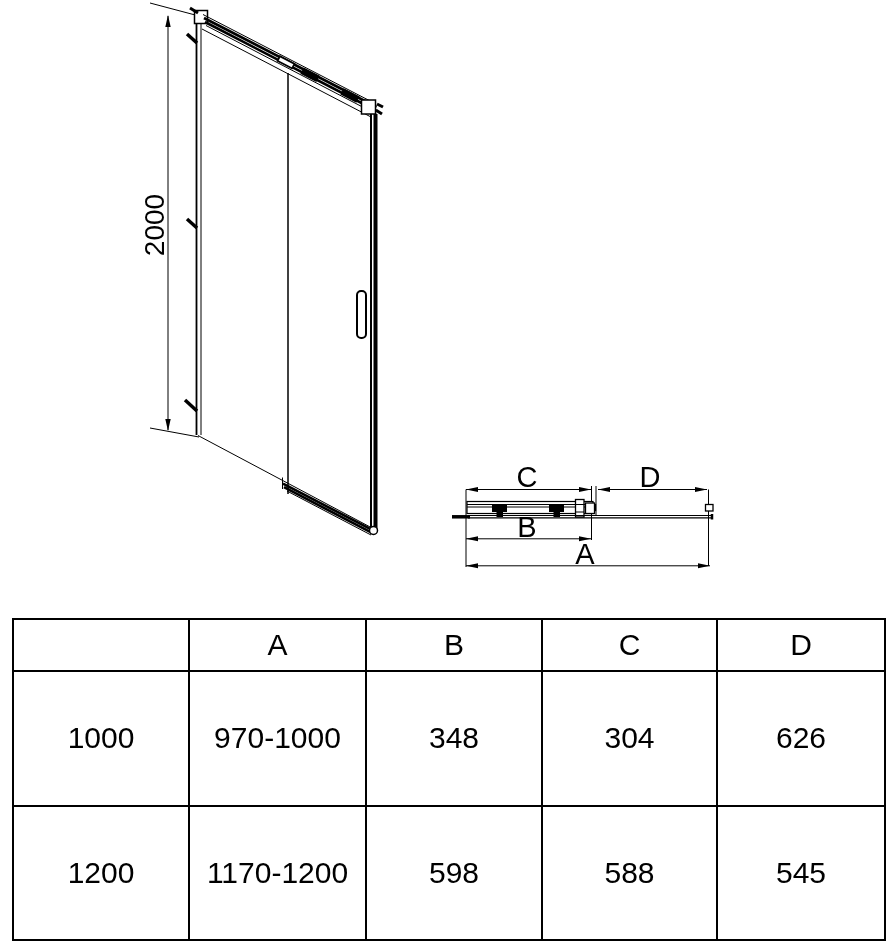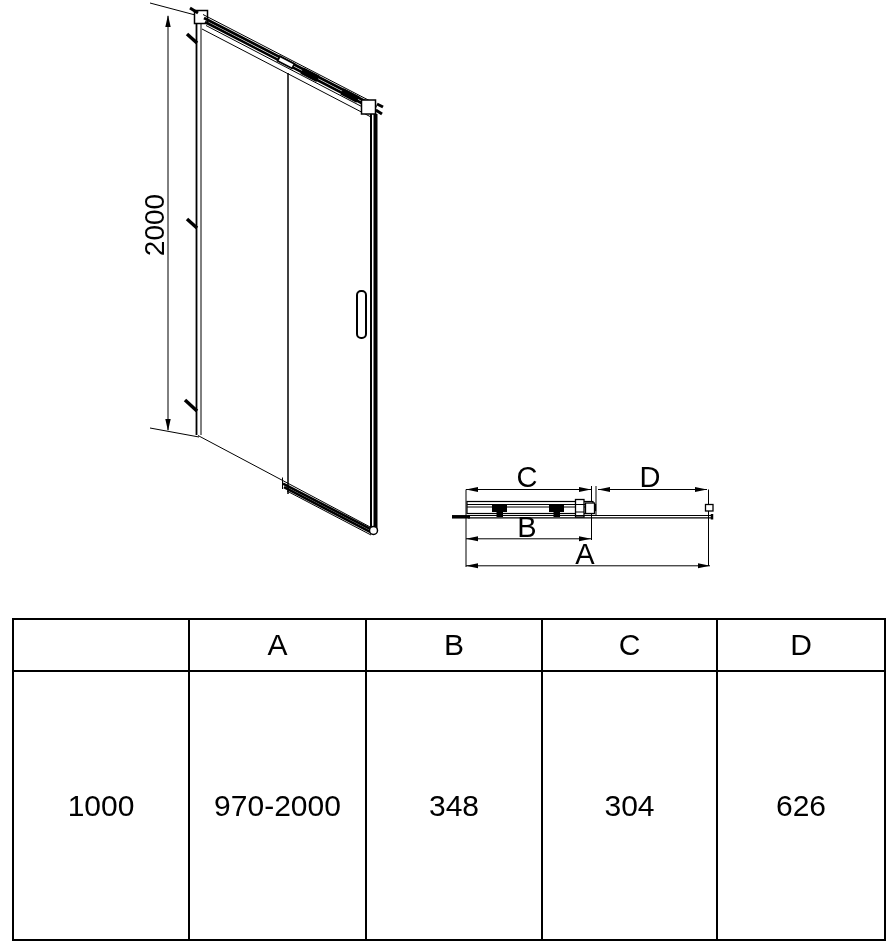--- a/index.html
+++ b/index.html
@@ -166,20 +166,27 @@
         <th></th>
         <th>A</th>
         <th>B</th>
         <th>C</th>
         <th>D</th>
       </tr>
     </thead>
     <tbody>
       <tr>
         <td>1000</td>
-        <td>970-2000</td>
+        <td>970-1000</td>
         <td>348</td>
         <td>304</td>
         <td>626</td>
+      </tr>
+      <tr>
+        <td>1200</td>
+        <td>1170-1200</td>
+        <td>598</td>
+        <td>588</td>
+        <td>545</td>
       </tr>
     </tbody>
   </table>
 </div>
 
 </body></html>

